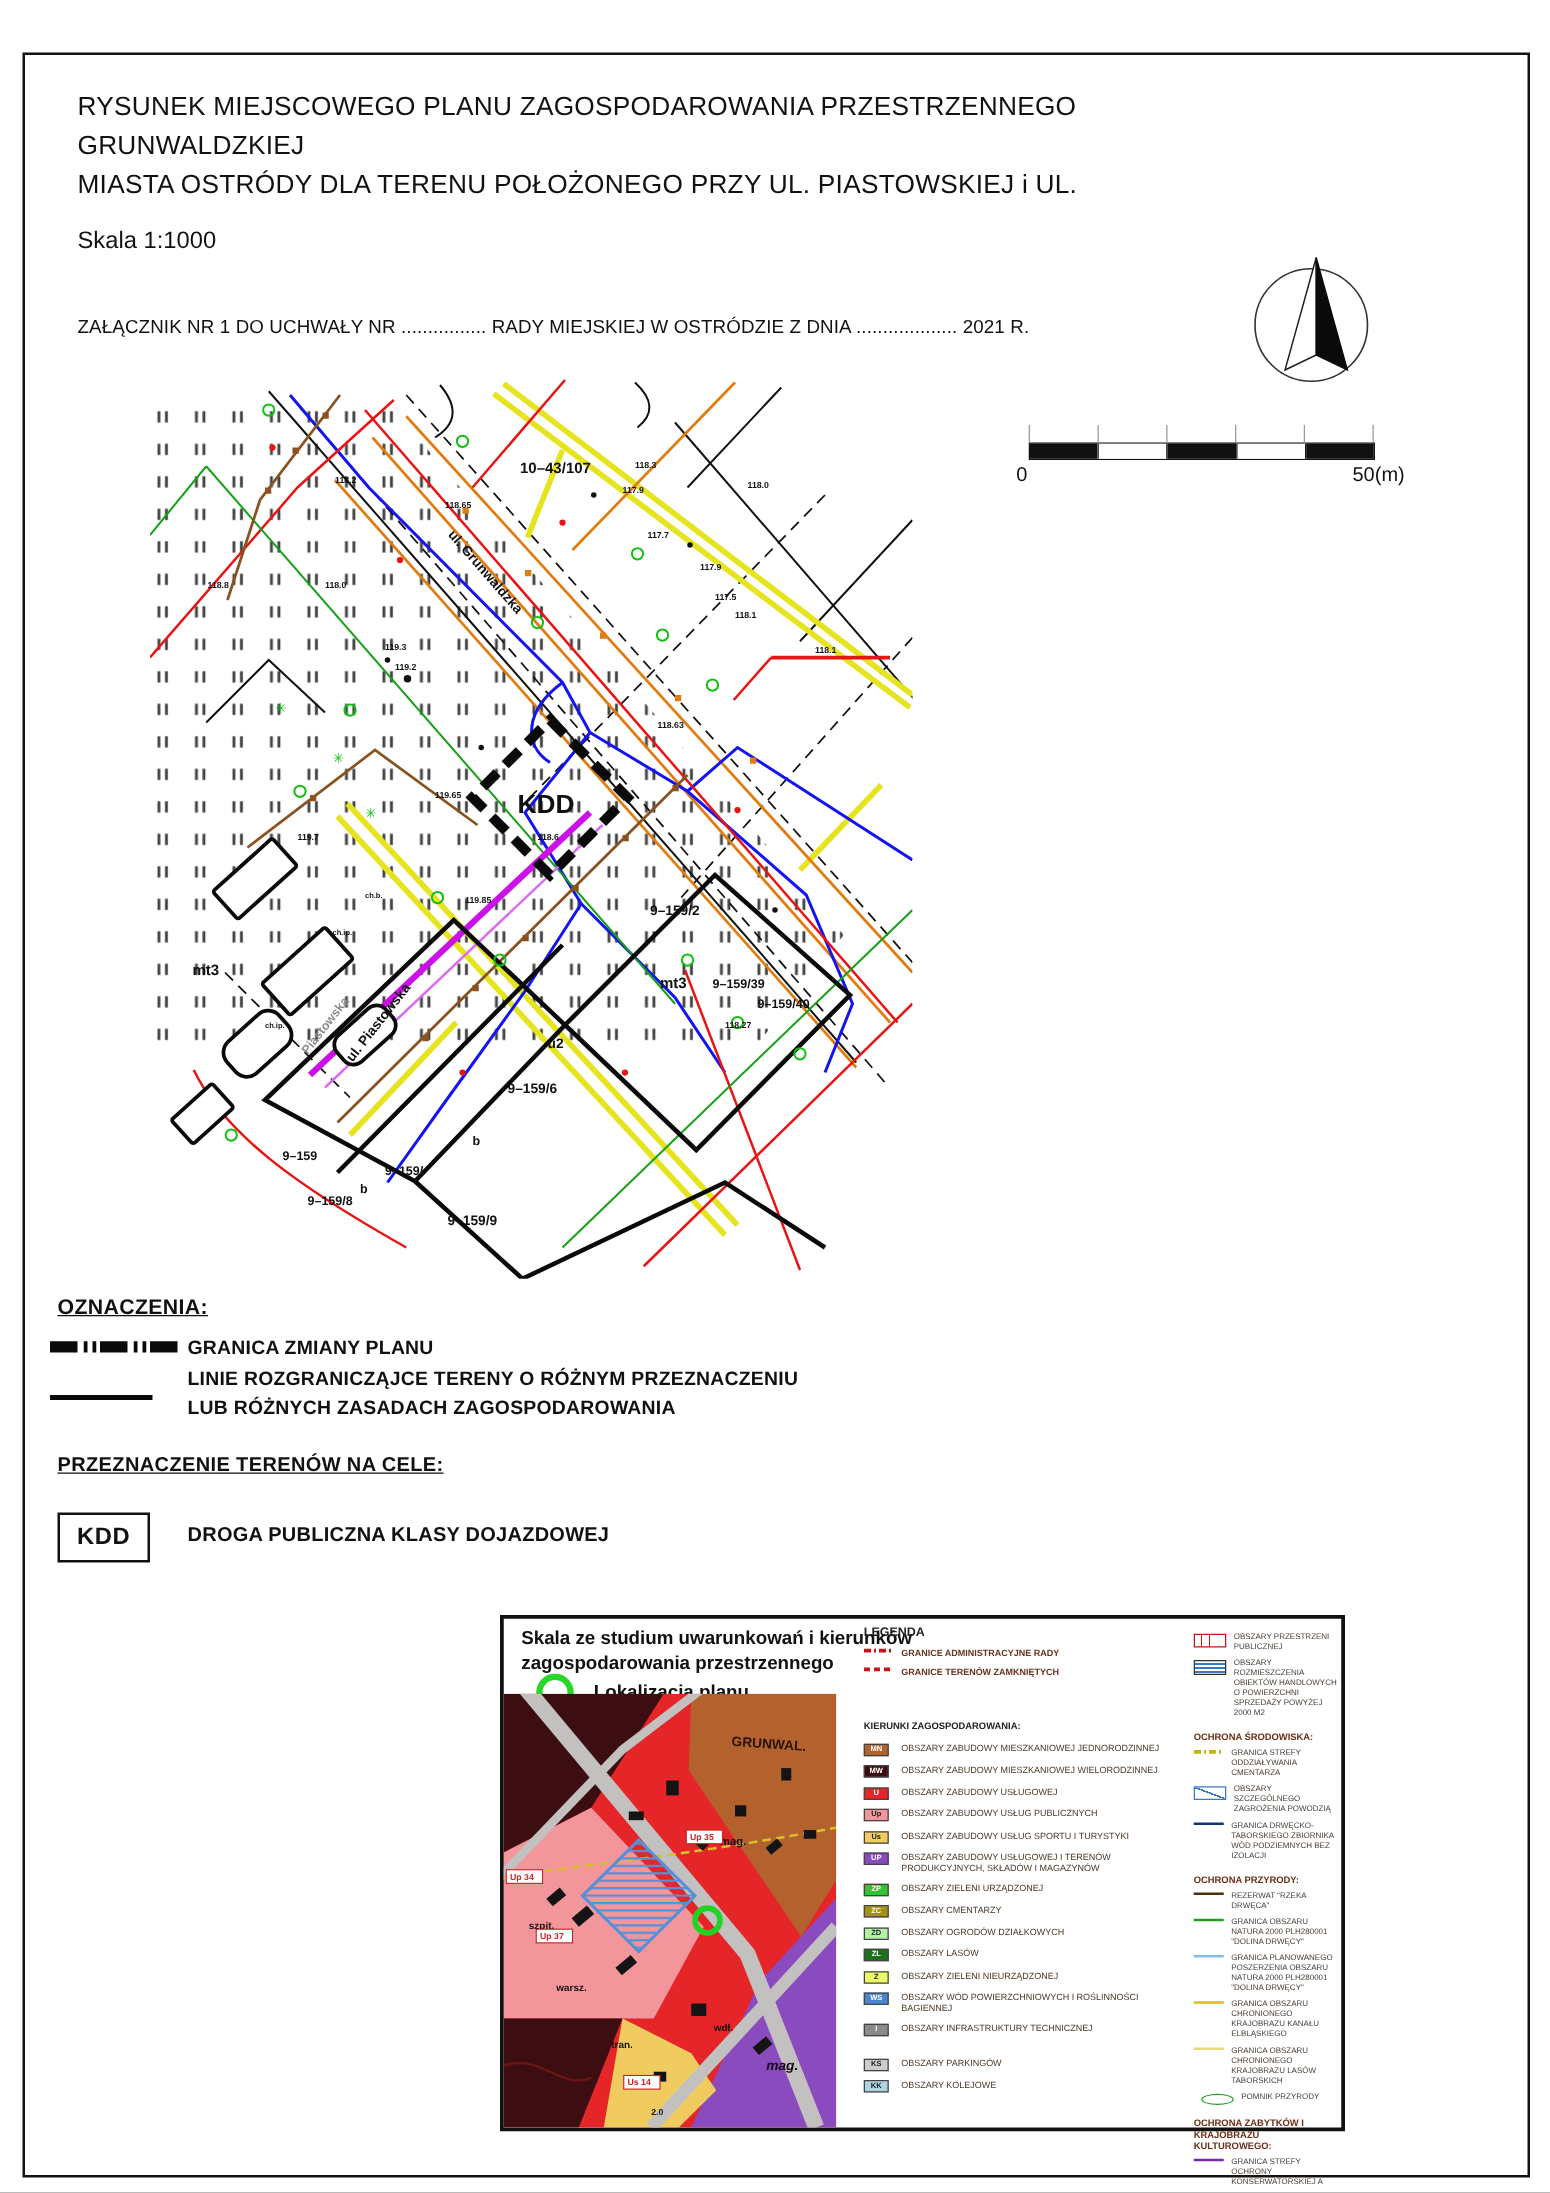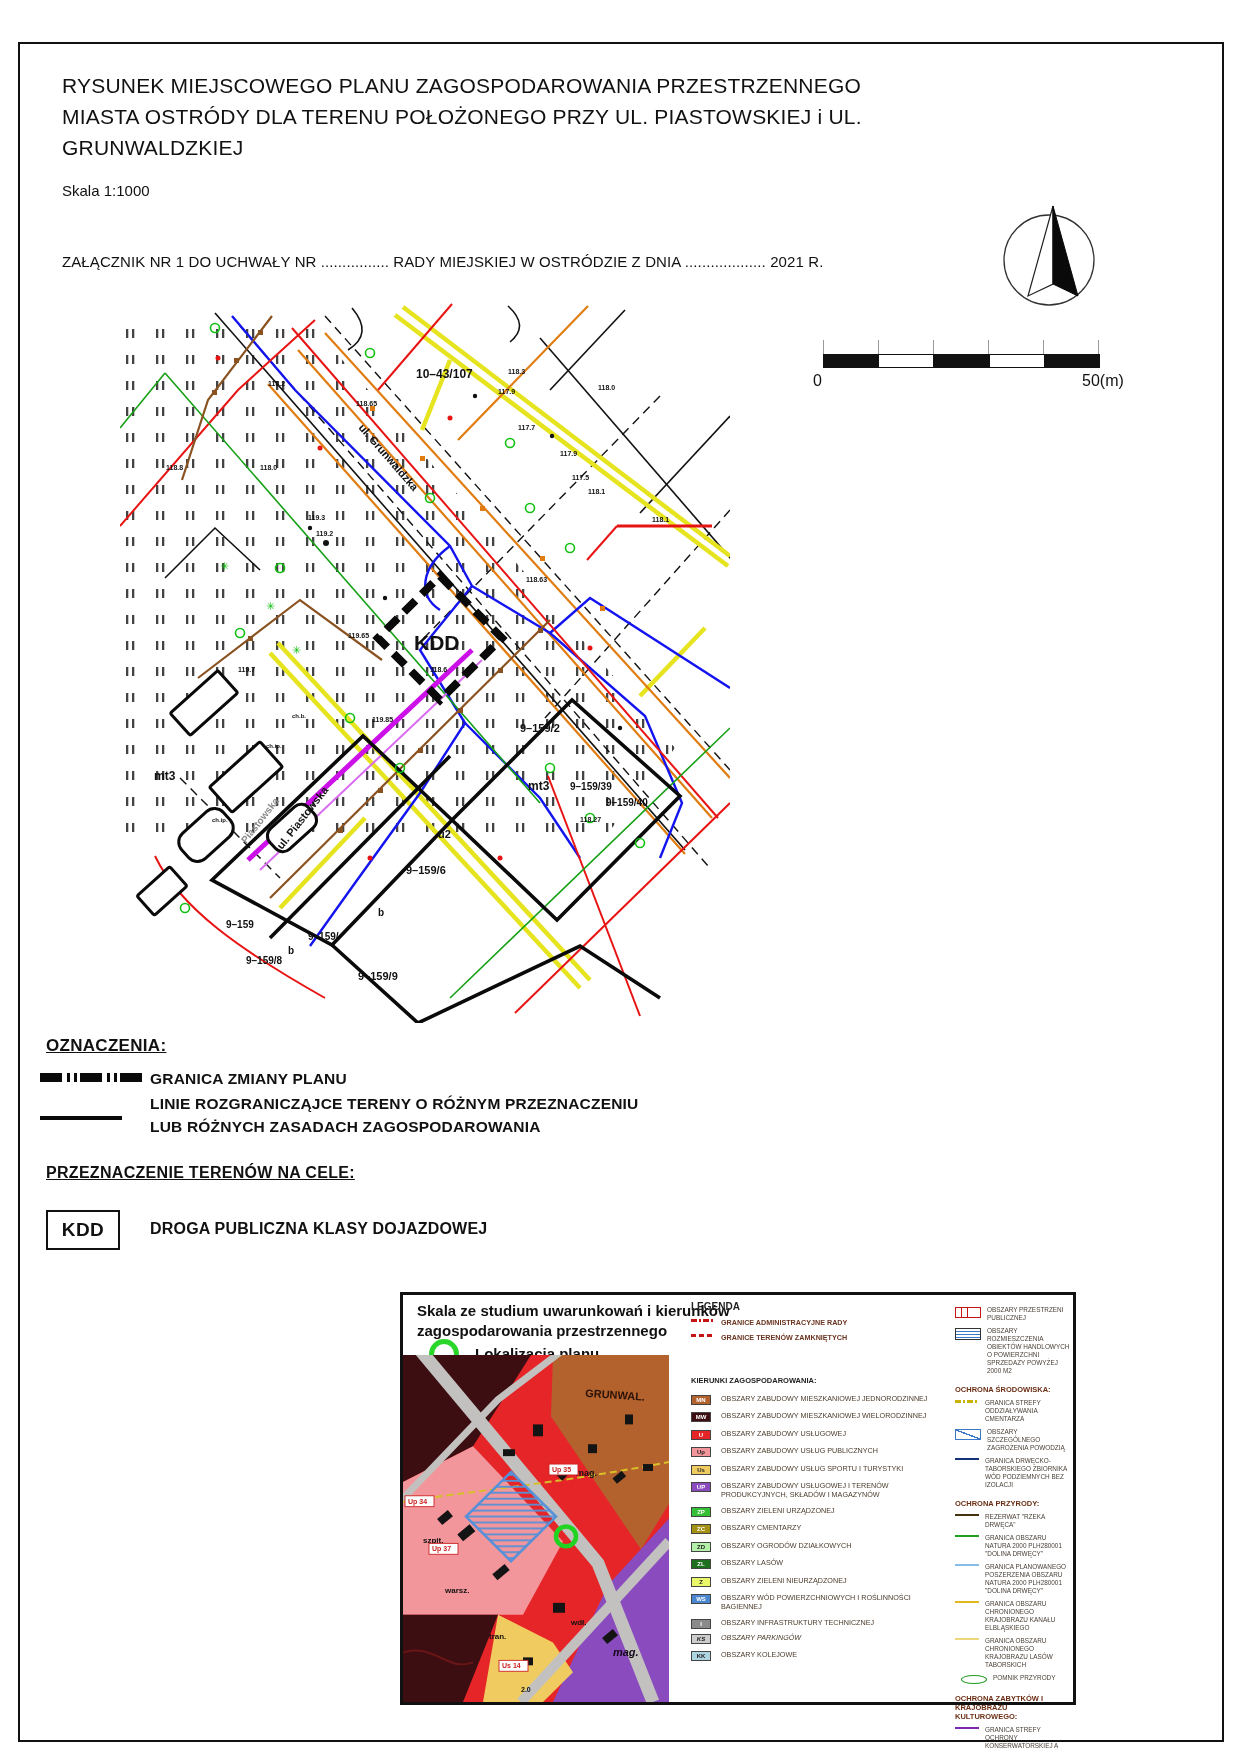--- a/index.html
+++ b/index.html
@@ -1,21 +1,21 @@
 <!DOCTYPE html>
 <html><head>
 <meta charset="utf-8">
 <style>
   html,body{margin:0;padding:0;background:#888;}
   .page{position:relative;width:1240px;height:1754px;background:#fff;
         font-family:"Liberation Sans",sans-serif;color:#111;overflow:hidden;margin:0 auto;}
   .abs{position:absolute;}
   .frame{left:18px;top:42px;width:1202px;height:1696px;border:2px solid #111;}
   .title{left:62px;top:70px;width:860px;font-size:21px;line-height:31px;font-weight:400;letter-spacing:.2px;}
-  .skala{left:62px;top:182px;font-size:15px;}
+  .skala{left:62px;top:182px;font-size:19px;}
   .attach{left:62px;top:253px;font-size:15px;letter-spacing:.1px;white-space:nowrap;}
   .scalebar{left:823px;top:340px;}
   .scalebar .ticks{position:relative;height:14px;}
   .scalebar .tick{position:absolute;top:0;width:1px;height:14px;background:#999;}
   .scalebar .segs{display:flex;border:1.5px solid #111;width:275px;height:12px;box-sizing:content-box;}
   .scalebar .seg{width:55px;height:12px;}
   .seg.b{background:#111;} .seg.w{background:#fff;border-left:1px solid #111;border-right:1px solid #111;}
   .sb0{left:813px;top:372px;font-size:16px;}
   .sb50{left:1082px;top:372px;font-size:16px;}
   .legend-h{font-size:17px;font-weight:bold;text-decoration:underline;letter-spacing:.3px;}
@@ -41,22 +41,22 @@
 </style>
 </head>
 <body>
 
 <div class="page">
 
   <div class="abs frame"></div>
 
   <div class="abs title">
     <div>RYSUNEK MIEJSCOWEGO PLANU ZAGOSPODAROWANIA PRZESTRZENNEGO</div>
+    <div>GRUNWALDZKIEJ</div>
     <div>MIASTA OSTRÓDY DLA TERENU POŁOŻONEGO PRZY UL. PIASTOWSKIEJ i UL.</div>
-    <div>GRUNWALDZKIEJ</div>
   </div>
 
   <div class="abs skala">Skala 1:1000</div>
 
   <div class="abs attach">ZAŁĄCZNIK NR 1 DO UCHWAŁY NR ................ RADY MIEJSKIEJ W OSTRÓDZIE Z DNIA ................... 2021 R.</div>
 
   <svg class="abs" style="left:995px;top:192px;" width="112" height="126" viewBox="0 0 112 126">
     <circle cx="54" cy="68" r="45" fill="none" stroke="#333" stroke-width="1.3"></circle>
     <polygon points="58,14 33,104 58,92" fill="#fff" stroke="#222" stroke-width="1.2"></polygon>
     <polygon points="58,14 83,104 58,92" fill="#0a0a0a" stroke="#0a0a0a" stroke-width="1"></polygon>
@@ -462,21 +462,21 @@
               <span class="swatch" style="background: rgb(74, 134, 207); color: rgb(255, 255, 255);">WS</span>
             </span>
             <span class="lab" style="white-space: normal;">OBSZARY WÓD POWIERZCHNIOWYCH I ROŚLINNOŚCI BAGIENNEJ</span>
           </div>
           <div class="lrow" style="margin-top: 6.5px;">
             <span class="sym">
               <span class="swatch" style="background: rgb(138, 138, 138); color: rgb(255, 255, 255);">I</span>
             </span>
             <span class="lab" style="white-space: nowrap;">OBSZARY INFRASTRUKTURY TECHNICZNEJ</span>
           </div>
-          <div class="lrow" style="margin-top: 4px; font-style: italic;">
+          <div class="lrow" style="margin-top: 17px;">
             <span class="sym">
               <span class="swatch" style="background: rgb(204, 204, 204); color: rgb(34, 34, 34);">KS</span>
             </span>
             <span class="lab" style="white-space: nowrap;">OBSZARY PARKINGÓW</span>
           </div>
           <div class="lrow" style="margin-top: 6.5px;">
             <span class="sym">
               <span class="swatch" style="background: rgb(174, 212, 226); color: rgb(34, 34, 34);">KK</span>
             </span>
             <span class="lab" style="white-space: nowrap;">OBSZARY KOLEJOWE</span>

